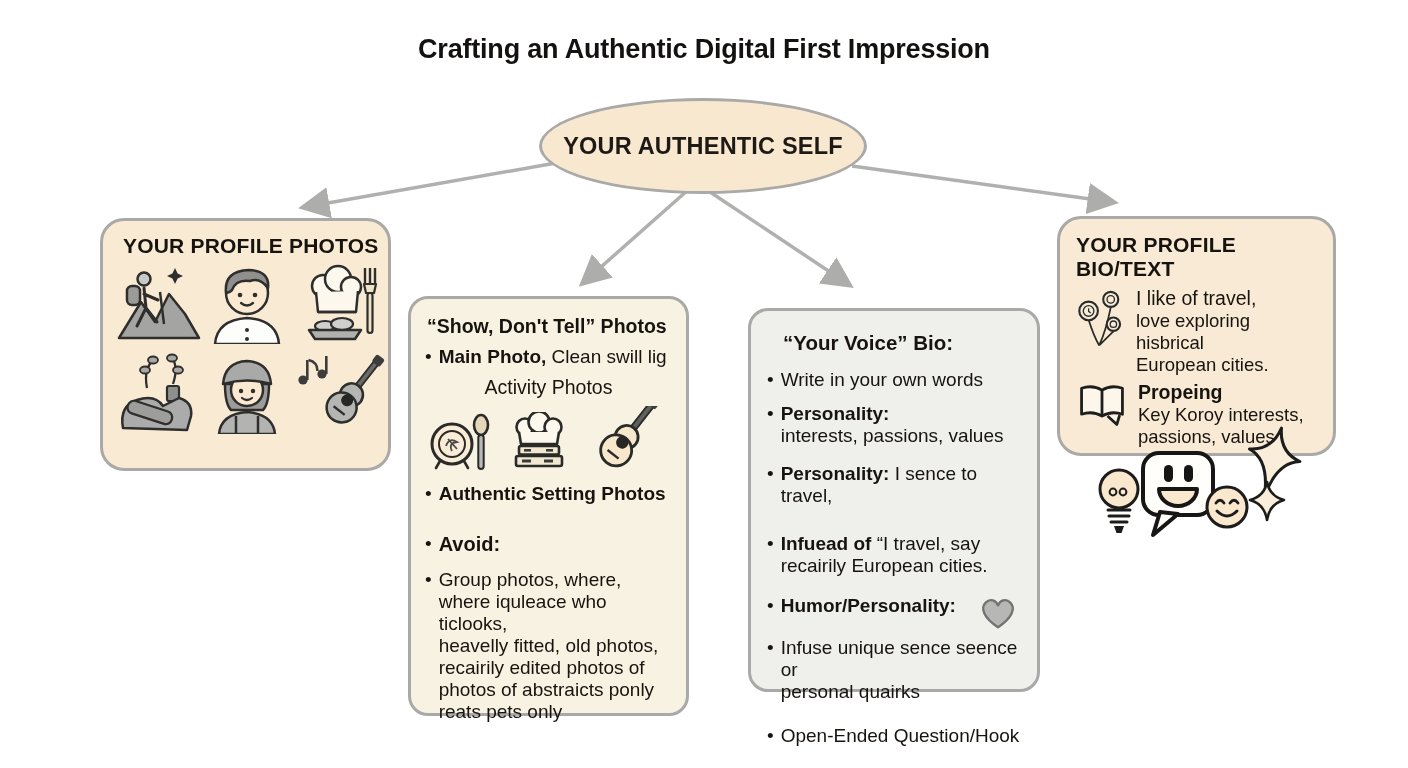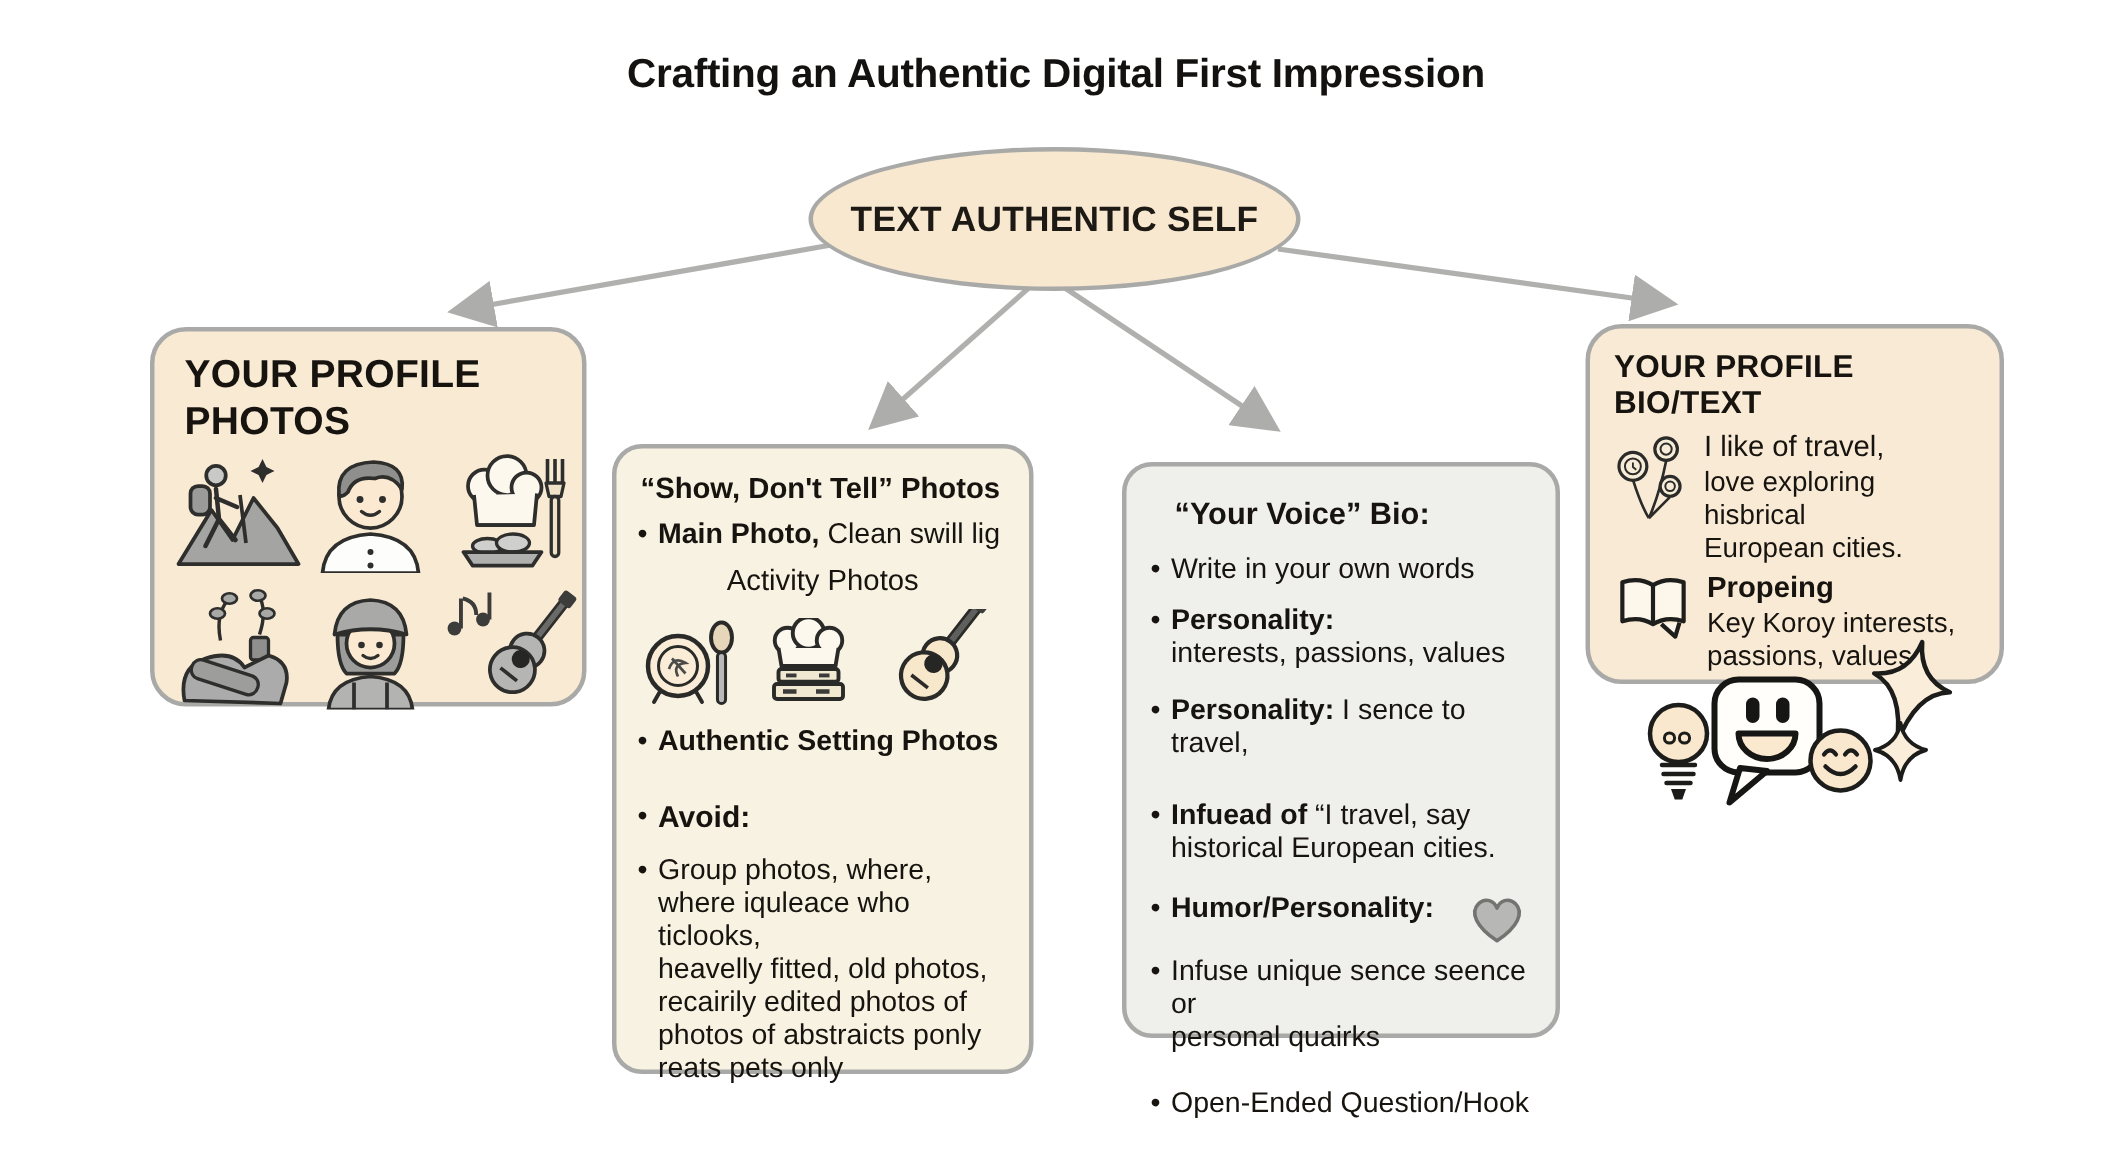--- a/index.html
+++ b/index.html
@@ -7,21 +7,21 @@
          font-family:"Liberation Sans",sans-serif;color:#17140f;}
   .title{position:absolute;top:34px;left:0;right:0;text-align:center;
          font-size:27px;font-weight:700;letter-spacing:-0.2px;color:#141210;}
   svg.arrows{position:absolute;left:0;top:0;}
   .ellipse{position:absolute;left:539px;top:98px;width:322px;height:90px;
            background:#f9e8d0;border:3.5px solid #a9a9a7;border-radius:50%;
            display:flex;align-items:center;justify-content:center;
            font-size:23.5px;font-weight:700;letter-spacing:.2px;color:#1d1a15;}
   .box{position:absolute;border:3.5px solid #a9a9a7;box-sizing:border-box;}
   .photos-box{left:100px;top:218px;width:291px;height:253px;background:#f9ead4;border-radius:24px;}
-  .photos-box .bx-title{margin:13px 0 0 20px;font-size:26px;font-weight:700;letter-spacing:.2px;}
+  .photos-box .bx-title{margin:13px 0 0 20px;font-size:21px;font-weight:700;letter-spacing:.2px;}
   .icon-grid{display:grid;grid-template-columns:repeat(3,1fr);justify-items:center;
              align-items:end;padding:4px 12px 8px;row-gap:4px;}
   .show-box{left:408px;top:296px;width:281px;height:420px;background:#f8f2e2;border-radius:20px;
             padding:14px 14px 10px 14px;font-size:19px;line-height:1.16;}
   .show-box .bx-title{font-size:19.5px;font-weight:600;margin:2px 0 0 2px;}
   .voice-box{left:748px;top:308px;width:292px;height:384px;background:#efefec;border-radius:20px;
              padding:16px 12px 10px 16px;font-size:19px;line-height:1.16;}
   .voice-box .bx-title{font-size:20.5px;font-weight:700;margin:4px 0 0 16px;}
   .bio-box{left:1057px;top:216px;width:279px;height:240px;background:#f9ead6;border-radius:24px;
            padding:12px 12px 10px 16px;}
@@ -56,21 +56,21 @@
       <line x1="556" y1="163" x2="305" y2="207" marker-end="url(#ah)"></line>
       <line x1="688" y1="190" x2="584" y2="282" marker-end="url(#ah)"></line>
       <line x1="707" y1="190" x2="848" y2="284" marker-end="url(#ah)"></line>
       <line x1="852" y1="166" x2="1112" y2="202" marker-end="url(#ah)"></line>
     </g>
   </svg>
 
   <div class="title">Crafting an Authentic Digital First Impression</div>
 
   <div class="ellipse">
-    <span>TEXT AUTHENTIC SELF</span>
+    <span>YOUR AUTHENTIC SELF</span>
   </div>
 
   <div class="box photos-box">
     <div class="bx-title">YOUR PROFILE PHOTOS</div>
     <div class="icon-grid">
       <span>
         <svg width="88" height="82" viewBox="0 0 88 82">
           <path d="M60,6 l2.6,5.4 5.4,2.6 -5.4,2.6 -2.6,5.4 -2.6,-5.4 -5.4,-2.6 5.4,-2.6 Z" fill="#2e2e2c"></path>
           <path d="M4,76 L26,40 L40,60 L54,32 L70,52 L84,76 Z" fill="#a4a4a2" stroke="#2e2e2c" stroke-width="2.5" stroke-linejoin="round"></path>
           <rect x="12" y="24" width="13" height="19" rx="5" fill="#9b9b99" stroke="#2e2e2c" stroke-width="2.5"></rect>
@@ -225,21 +225,21 @@
       <span class="pre"><span class="b">Personality:</span><span>
 interests, passions, values</span></span>
     </div>
     <div class="brow mt16">
       <span class="dot">•</span>
       <span><span class="b">Personality:</span><span> I sence to travel,</span></span>
     </div>
     <div class="brow mt26">
       <span class="dot">•</span>
       <span class="pre"><span class="b">Infuead of</span><span> “I travel, say
-historical European cities.</span></span>
+recairily European cities.</span></span>
     </div>
     <div class="brow mt18">
       <span class="dot">•</span>
       <span class="b">Humor/Personality:</span>
       <span class="heart-wrap">
         <svg width="42" height="36" viewBox="0 0 42 38">
           <path d="M21,34 C6,24 2,14 8,8 C13,3 19,6 21,11 C23,6 29,3 34,8 C40,14 36,24 21,34 Z" fill="#b7b7b5" stroke="#737371" stroke-width="2.5" stroke-linejoin="round"></path>
         </svg>
       </span>
     </div>

